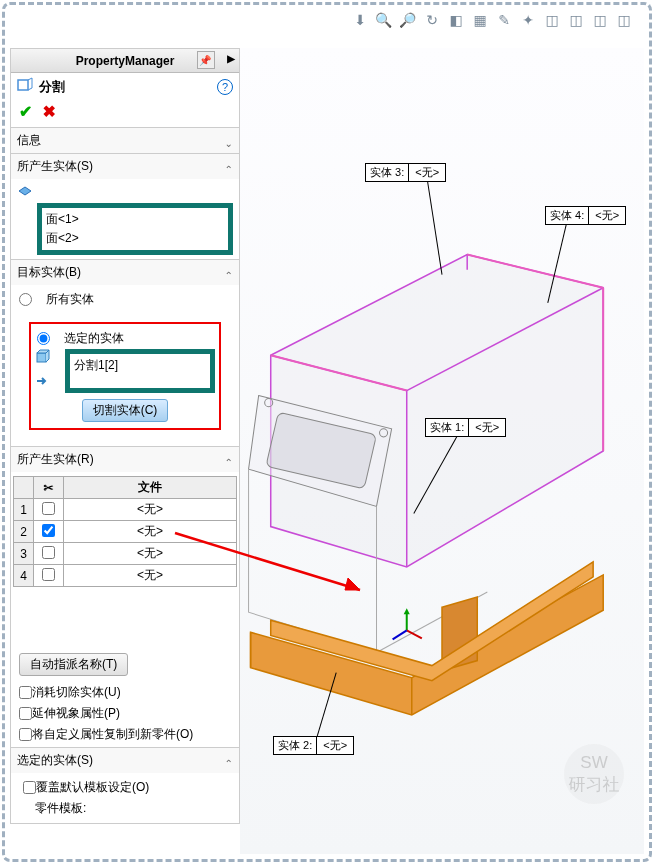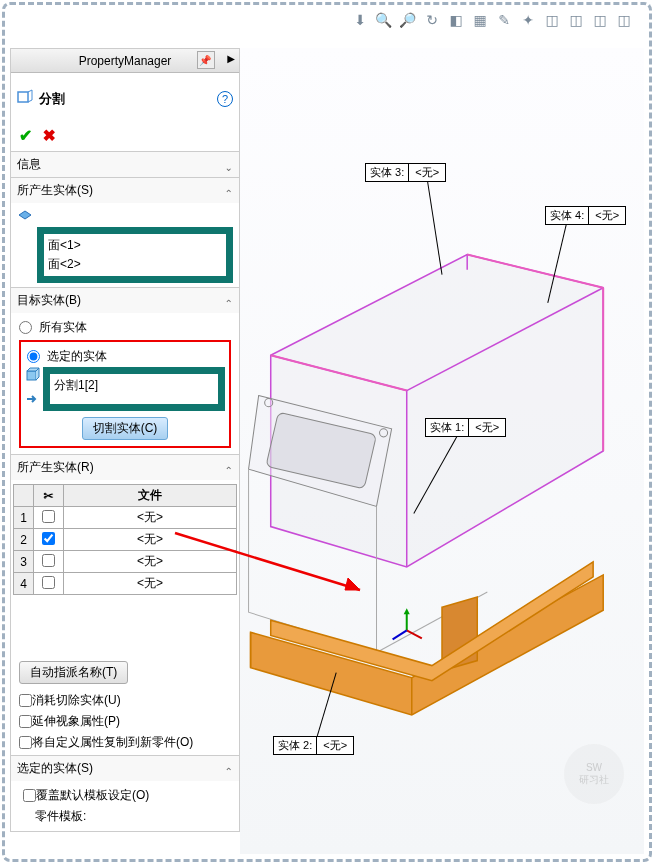--- a/index.html
+++ b/index.html
@@ -1,53 +1,53 @@
 <!DOCTYPE html>
 <html><head>
 <meta charset="utf-8">
 <style>
 *{box-sizing:border-box;margin:0;padding:0;font-family:"Microsoft YaHei",Arial,sans-serif}
 body{width:654px;height:864px;background:#fff;position:relative;overflow:hidden}
 .stamp-border{position:absolute;top:2px;left:2px;right:2px;bottom:2px;border:3px dashed #a0b0c0;border-radius:8px;pointer-events:none;z-index:100}
 .toolbar{position:absolute;top:10px;left:270px;right:20px;height:24px;display:flex;gap:4px;justify-content:flex-end}
 .tb-icon{width:20px;height:20px;display:flex;align-items:center;justify-content:center;color:#7a8a99;font-size:14px;cursor:pointer}
 .panel{position:absolute;top:48px;left:10px;width:230px;background:#fff;border:1px solid #ccc}
-.pm-header{background:linear-gradient(#f5f5f5,#e0e0e0);border-bottom:1px solid #bbb;height:24px;display:flex;align-items:center;justify-content:center;position:relative;font-weight:normal;font-size:12px}
+.pm-header{background:linear-gradient(#f5f5f5,#e0e0e0);border-bottom:1px solid #bbb;height:24px;display:flex;align-items:center;justify-content:center;position:relative;font-weight:bold;font-size:12px}
 .pm-header .pin{position:absolute;right:24px;top:2px;width:18px;height:18px;border:1px solid #aaa;background:#eee;font-size:10px;display:flex;align-items:center;justify-content:center}
 .pm-header .arrow{position:absolute;right:4px;top:4px;font-size:10px}
-.title-row{display:flex;align-items:center;padding:16px 6px;gap:6px;font-size:13px}
+.title-row{display:flex;align-items:center;padding:4px 6px;gap:6px;font-size:13px}
 .title-row .help{margin-left:auto;color:#0066cc;border:1px solid #0066cc;border-radius:50%;width:16px;height:16px;font-size:11px;display:flex;align-items:center;justify-content:center}
 .confirm-row{display:flex;gap:10px;padding:2px 8px 6px}
 .check{color:#0a0;font-size:16px;font-weight:bold}
 .cross{color:#d00;font-size:16px;font-weight:bold}
 .section{border-top:1px solid #ccc}
 .sec-head{background:#f8f8f8;padding:4px 6px;font-size:12px;display:flex;align-items:flex-end}
 .sec-head .caret{margin-left:auto;font-size:10px;color:#666}
 .sec-body{padding:4px 6px}
-.listbox{border:7px solid #0f766e;background:#fff;min-height:38px;font-size:12px;padding:2px;margin-left:20px}
+.listbox{border:5px solid #0f766e;background:#fff;min-height:38px;font-size:12px;padding:2px;margin-left:20px}
 .listbox div{padding:1px 2px}
-.radio-row{font-size:12px;padding:2px 0;display:flex;align-items:center;gap:5px}
+.radio-row{font-size:12px;padding:2px 0;display:flex;align-items:center;gap:12px}
 .radio-row input{margin:0 2px}
-.redbox{border:2px solid #e00;margin:2px;padding:4px}
+.redbox{border:2px solid #e00;margin:12px;padding:4px}
 .icon-col{display:inline-block;width:20px;vertical-align:top}
 .cut-btn{display:block;margin:6px auto 2px;padding:2px 10px;font-size:12px;background:linear-gradient(#d8ecff,#a8d0f0);border:1px solid #6aa8d8;border-radius:3px}
 .table{width:100%;border-collapse:collapse;font-size:12px;margin-top:2px}
 .table th,.table td{border:1px solid #aaa;padding:2px;text-align:center;background:#fff}
 .table th{background:#eee}
 .table .idx{width:20px;background:#eee}
 .table .chk{width:30px}
 .auto-btn{margin:6px;padding:2px 10px;font-size:12px;background:linear-gradient(#f8f8f8,#e0e0e0);border:1px solid #aaa;border-radius:3px}
 .chk-row{font-size:12px;padding:2px 6px;display:flex;align-items:center;gap:0}
 .viewport{position:absolute;top:48px;left:240px;right:10px;bottom:10px;background:linear-gradient(#fdfdff,#f4f6f8)}
 .callout{position:absolute;background:#fff;border:1px solid #000;font-size:11px;padding:0;display:flex}
 .callout .lbl{padding:1px 4px;border-right:1px solid #000}
 .callout .val{padding:1px 6px}
 .red-arrow{position:absolute;stroke:#e00;fill:#e00}
 .cube-ico{width:16px;height:16px;display:inline-block}
-.watermark{position:absolute;right:20px;bottom:50px;width:60px;height:60px;border-radius:50%;background:rgba(200,200,200,0.15);display:flex;flex-direction:column;align-items:center;justify-content:center;font-size:10px;color:rgba(150,150,150,0.4)}
+.watermark{position:absolute;right:20px;bottom:50px;width:60px;height:60px;border-radius:50%;background:rgba(200,200,200,0.15);display:flex;flex-direction:column;align-items:center;justify-content:center;font-size:17px;color:rgba(150,150,150,0.4)}
 </style>
 </head>
 <body>
 
 <div class="stamp-border"></div>
 
 <div class="toolbar">
 <span class="tb-icon">⬇</span>
 <span class="tb-icon">🔍</span>
 <span class="tb-icon">🔎</span>
@@ -118,21 +118,21 @@
     <div class="sec-body">
       <label class="radio-row">
         <input type="radio" name="tb" style="">
         <span>所有实体</span>
       </label>
       <div class="redbox">
         <label class="radio-row">
           <input type="radio" name="tb" checked="" style="">
           <span>选定的实体</span>
         </label>
-        <div style="display:flex;align-items:flex-start;gap:0">
+        <div style="display:flex;align-items:flex-start;gap:12px">
           <div style="display:flex;flex-direction:column;gap:4px;width:18px">
             <span><svg class="cube-ico" viewBox="0 0 16 16">
                   <rect x="2" y="4" width="9" height="9" fill="#8cc8f0" stroke="#3080c0"></rect>
                   <path d="M2 4 L5 1 L14 1 L11 4 Z M11 4 L14 1 L14 10 L11 13" fill="#b0daf5" stroke="#3080c0"></path>
                 </svg></span>
             <span><svg class="cube-ico" viewBox="0 0 16 16">
                   <path d="M2 8 L10 8 M7 5 L10 8 L7 11" fill="none" stroke="#3080c0" stroke-width="2"></path>
                 </svg></span>
           </div>
           <div class="listbox" style="margin-left:0;flex:1;min-height:44px">

